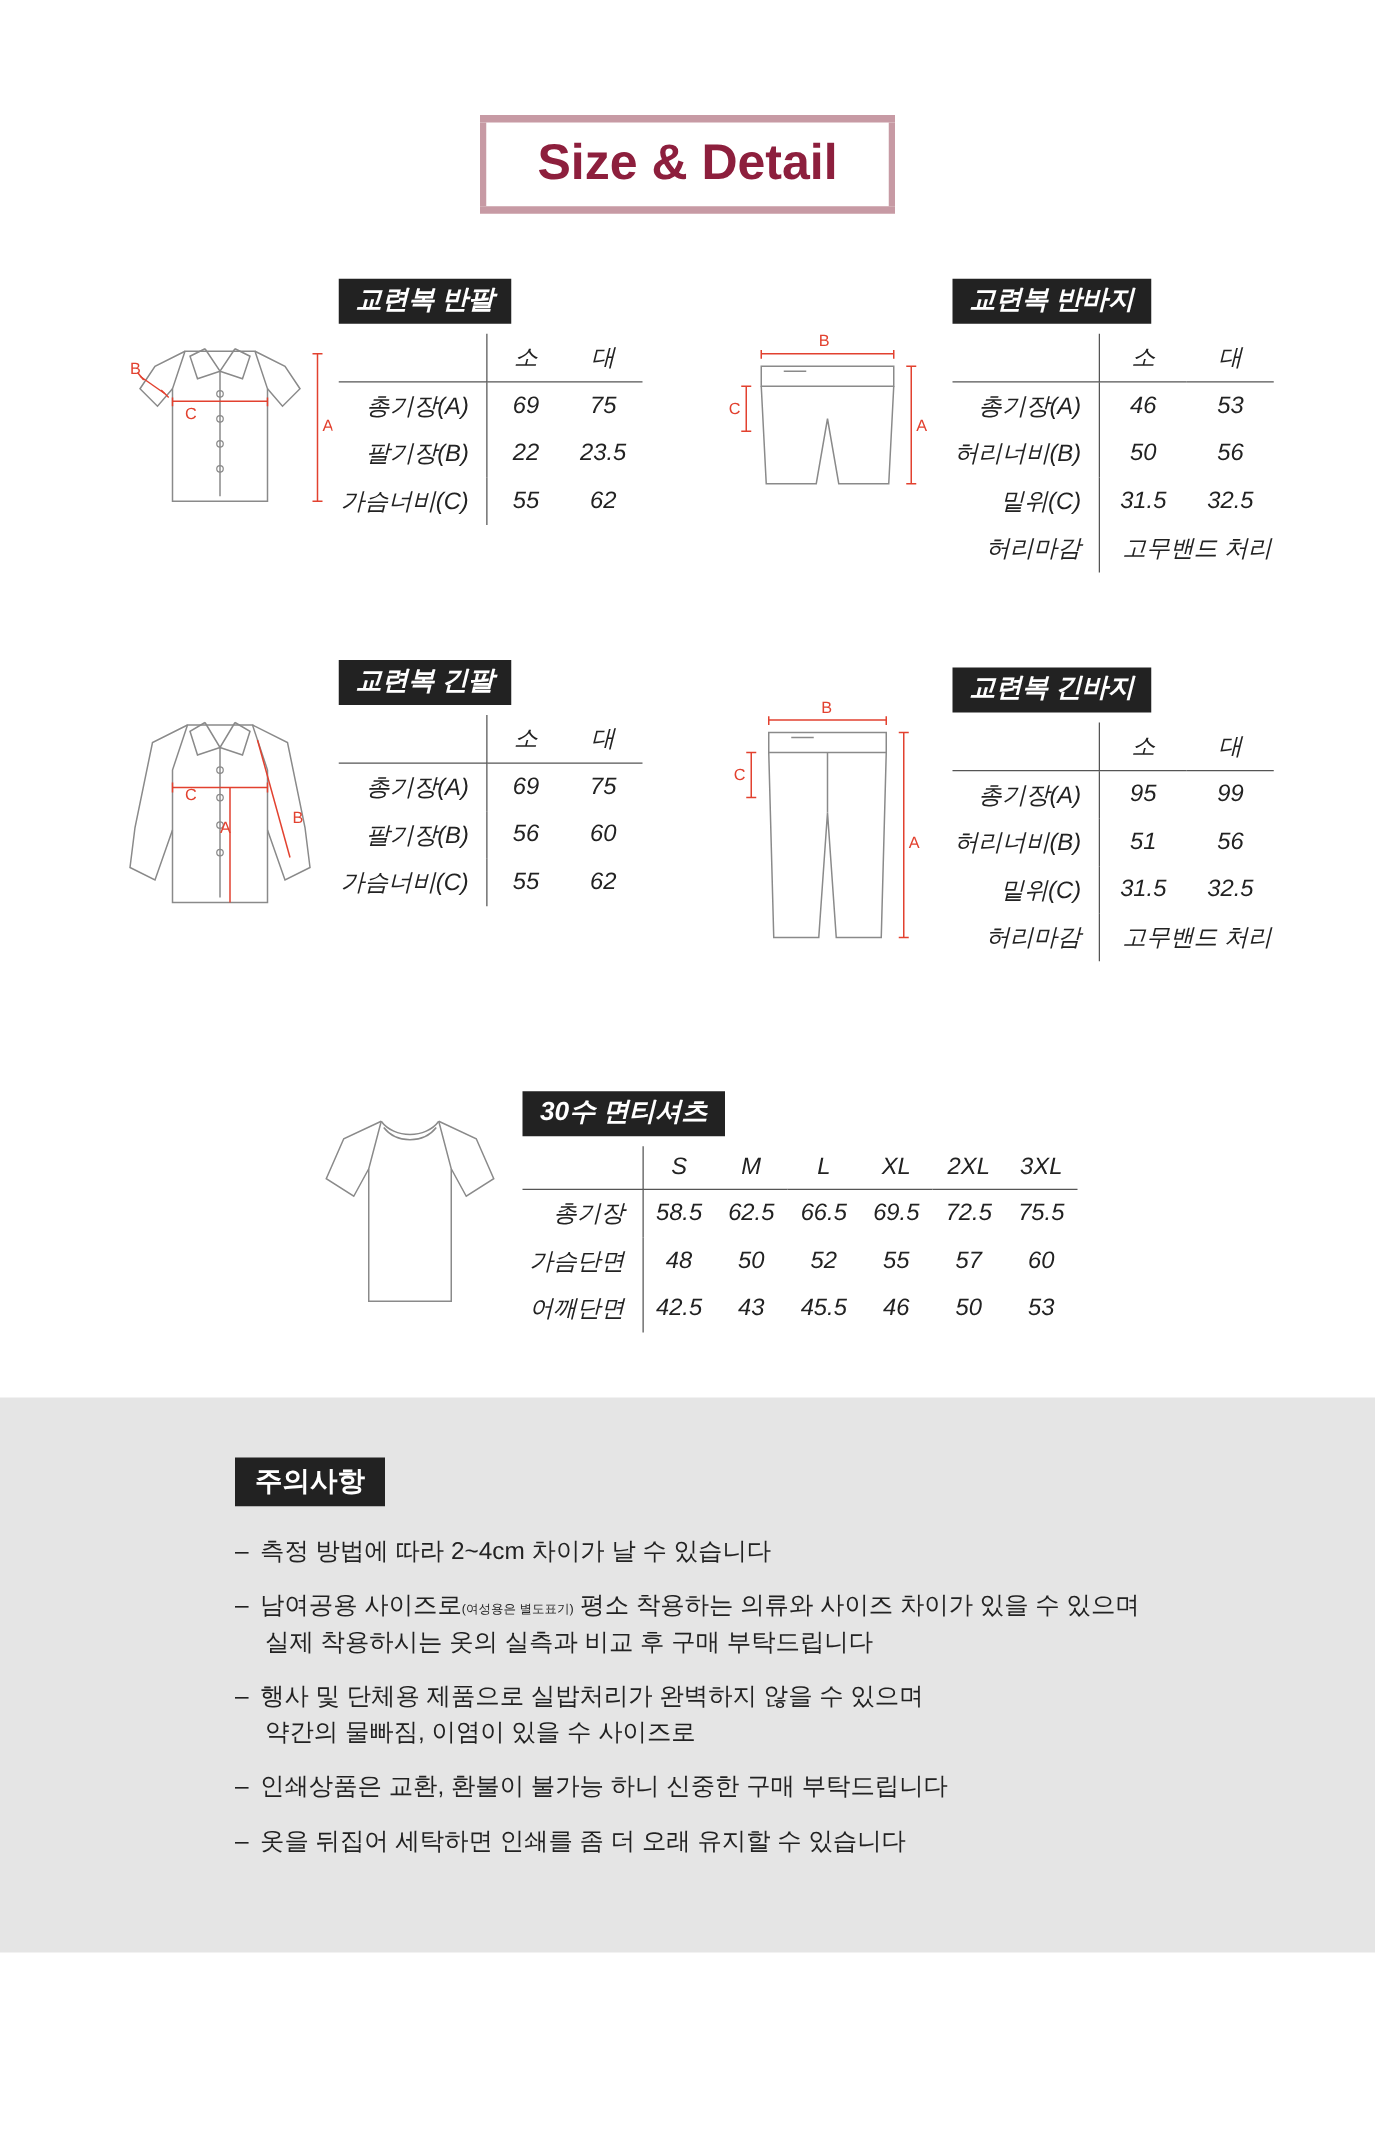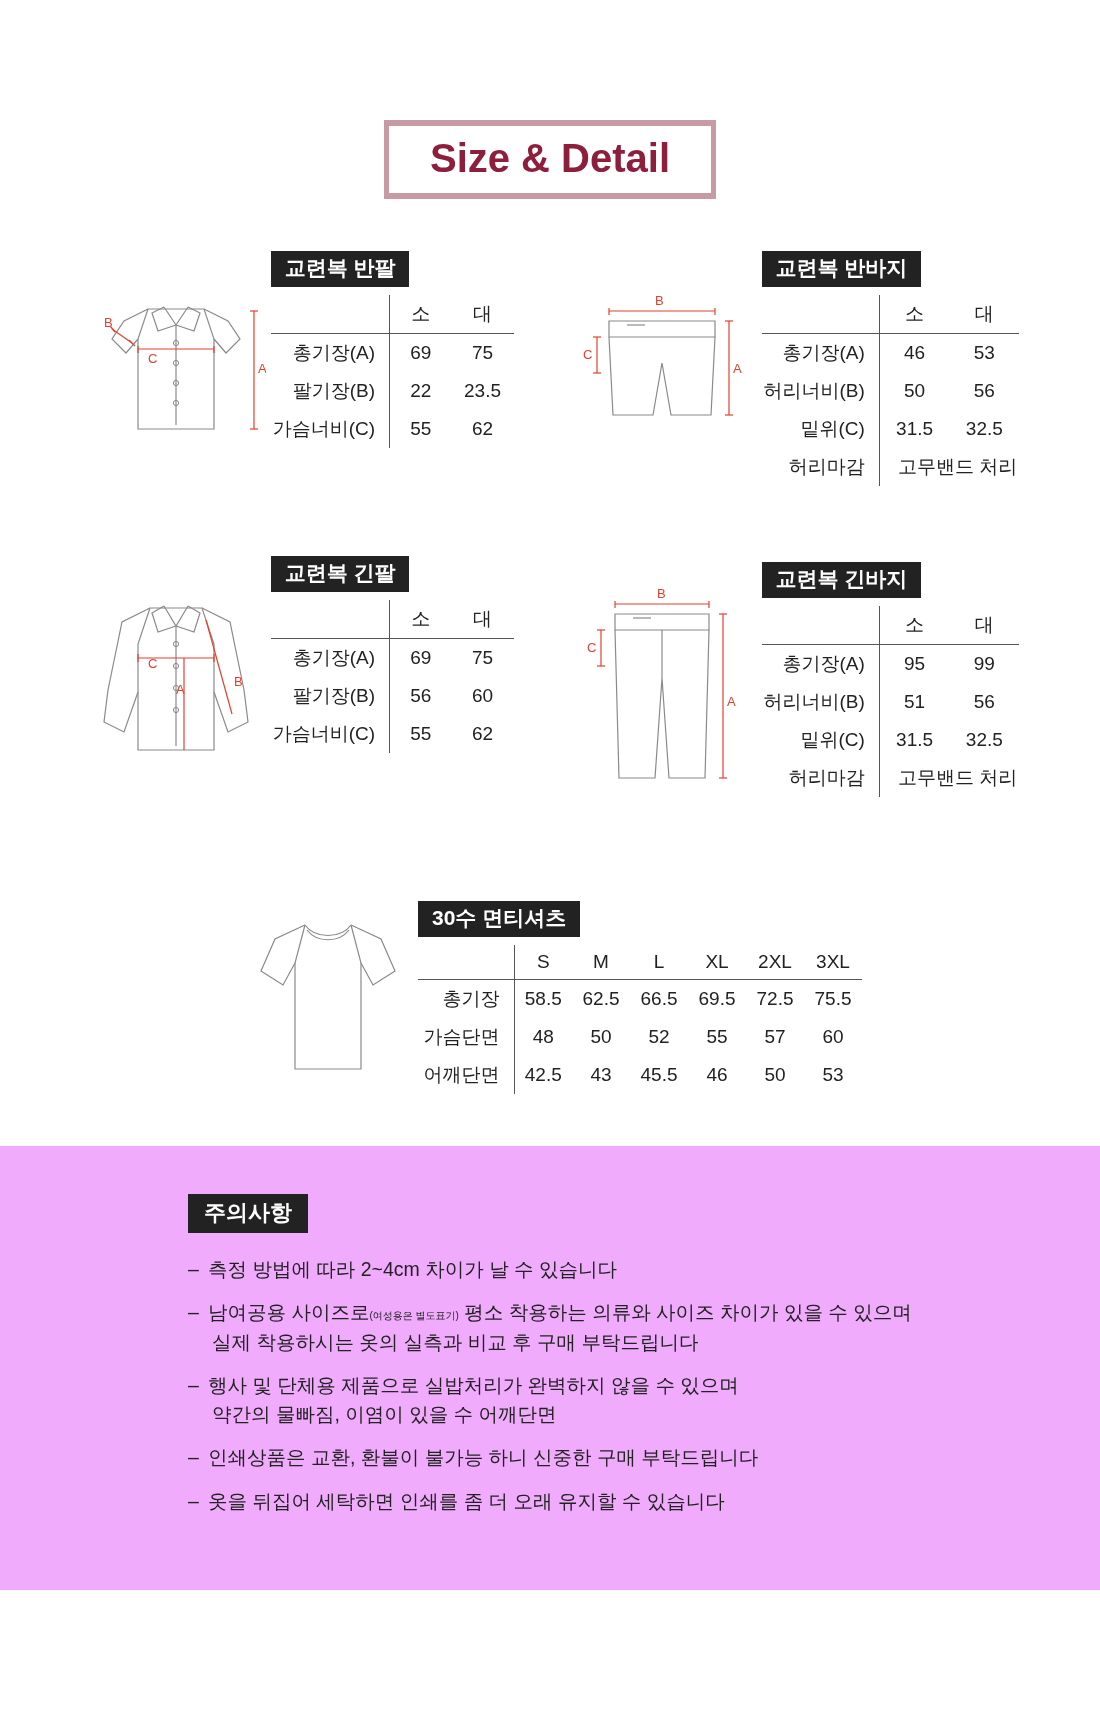--- a/index.html
+++ b/index.html
@@ -11,21 +11,21 @@
   .page {
     position: relative;
     width: 1100px;
     min-height: 1722px;
     background: #ffffff;
     overflow: hidden;
   }
 
   
   .header {
-    padding-top: 120px;
+    padding-top: 92px;
     display: flex;
     justify-content: center;
   }
   .title-box {
     border-top: 6px solid #c79aa4;
     border-bottom: 6px solid #c79aa4;
     padding: 10px 46px 12px 46px;
     position: relative;
   }
   .title-box:before, .title-box:after {
@@ -60,21 +60,21 @@
   }
   .fig {
     width: 190px;
     display: flex;
     align-items: center;
     justify-content: center;
     padding-top: 26px;
   }
   .fig.wide { width: 200px; }
 
-  .tbl-wrap { padding-top: 0px; }
+  .tbl-wrap { padding-top: 0px; font-style: italic; }
 
   .label-tag {
     display: inline-block;
     background: #222222;
     color: #ffffff;
     font-size: 21px;
     font-weight: bold;
     padding: 6px 14px 8px 14px;
     line-height: 1.05;
     margin-bottom: 8px;
@@ -111,21 +111,21 @@
 
   
   table.tee td.val, table.tee th.val { min-width: 58px; padding: 6px 6px; }
   table.tee th.rowhead, table.tee td.rowhead { min-width: 96px; }
 
   .gap-v { height: 70px; }
 
   
   .notes {
     margin-top: 52px;
-    background: #f0abfc;
+    background: #e5e5e5;
     padding: 48px 0 60px 0;
   }
   .notes-inner {
     width: 760px;
     margin: 0 auto;
     padding-left: 18px;
   }
   .notes .label-tag { font-size: 22px; padding: 7px 16px 9px 16px; margin-bottom: 22px; }
   .note-item {
     display: flex;
@@ -489,21 +489,21 @@
         <span class="note-text">
           <span>남여공용 사이즈로</span><span class="sub">(여성용은 별도표기)</span><span> 평소 착용하는 의류와 사이즈 차이가 있을 수 있으며</span>
           <span class="l2">실제 착용하시는 옷의 실측과 비교 후 구매 부탁드립니다</span>
         </span>
       </div>
 
       <div class="note-item">
         <span class="note-dash">–</span>
         <span class="note-text">
           <span>행사 및 단체용 제품으로 실밥처리가 완벽하지 않을 수 있으며</span>
-          <span class="l2">약간의 물빠짐, 이염이 있을 수 어깨단면</span>
+          <span class="l2">약간의 물빠짐, 이염이 있을 수 사이즈로</span>
         </span>
       </div>
 
       <div class="note-item">
         <span class="note-dash">–</span>
         <span class="note-text">
           <span>인쇄상품은 교환, 환불이 불가능 하니 신중한 구매 부탁드립니다</span>
         </span>
       </div>
 

